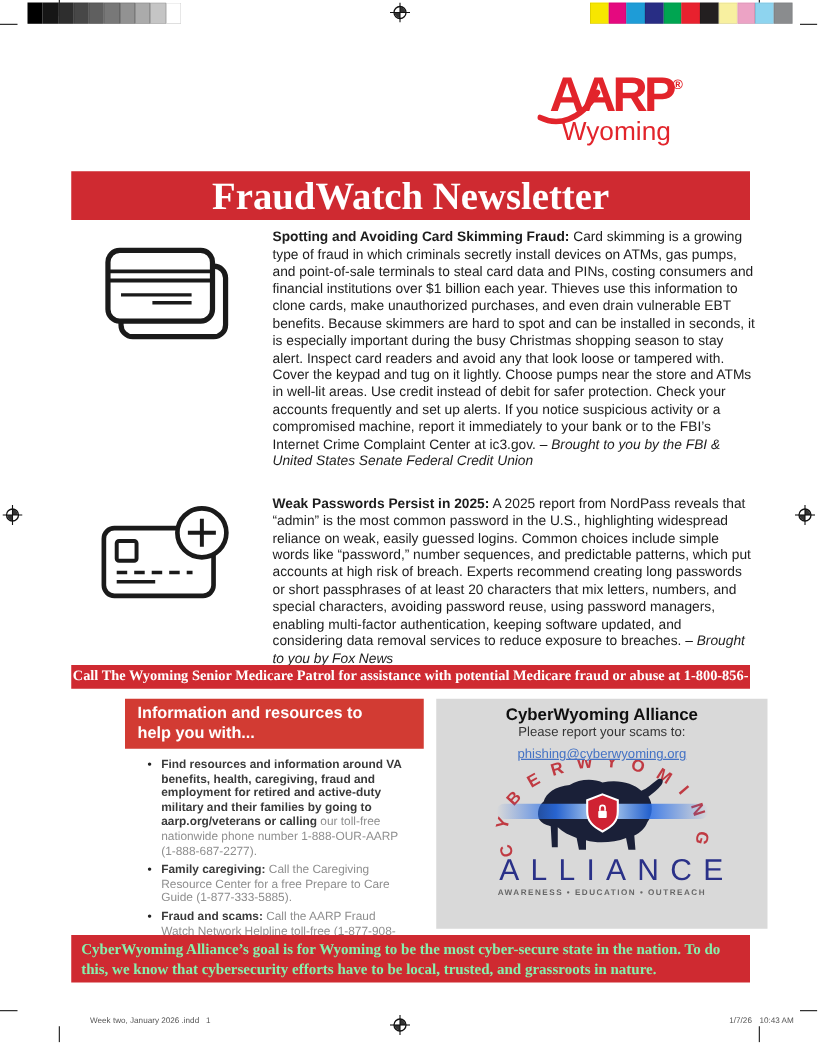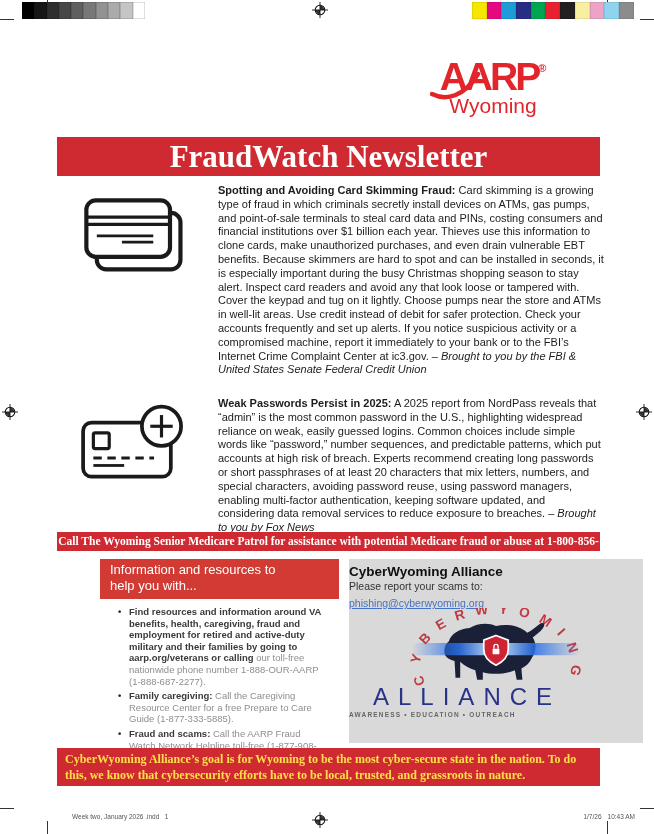--- a/index.html
+++ b/index.html
@@ -20,39 +20,39 @@
   .aarp-reg{font-size:11px;font-weight:700;vertical-align:18px;letter-spacing:0;}
   .aarp-region{font-size:21px;font-weight:400;margin-top:-3px;letter-spacing:0;}
   .aarp-swoosh{position:absolute;left:-10px;top:20px;}
 
   
   .main-banner{position:absolute;left:57px;top:137px;width:543px;height:39px;background:#cf2a31;
     color:#fff;font-family:"Liberation Serif",serif;font-size:31px;font-weight:600;text-align:center;line-height:39px;}
   .medicare-banner{position:absolute;left:57px;top:532px;width:543px;height:19px;background:#cf2a31;
     color:#fff;font-family:"Liberation Serif",serif;font-size:11.5px;font-weight:600;text-align:center;line-height:19px;}
   .goal-banner{position:absolute;left:57px;top:748px;width:543px;height:38px;background:#cf2a31;
-    color:#fde047;font-family:"Liberation Serif",serif;font-size:12px;font-weight:600;box-sizing:border-box;padding:3px 8px;line-height:16px;}
+    color:#86efac;font-family:"Liberation Serif",serif;font-size:12px;font-weight:600;box-sizing:border-box;padding:3px 8px;line-height:16px;}
 
   
   .article-icon{position:absolute;}
   .article-text{position:absolute;left:218px;width:386px;font-size:11px;line-height:13.8px;color:#1c1c1c;margin:0;}
   .article-text b{font-weight:700;}
   .article-text i{font-style:italic;}
 
   
   .resources{position:absolute;left:100px;top:559px;width:239px;}
-  .res-header{background:#d23b33;color:#fff;font-weight:400;font-size:13px;line-height:16px;padding:3px 10px 5px;}
+  .res-header{background:#d23b33;color:#fff;font-weight:700;font-size:13px;line-height:16px;padding:3px 10px 5px;}
   .res-list{list-style:none;margin:7px 16px 0;padding:0 0 0 2px;}
   .res-list li{position:relative;padding-left:11px;font-size:9.5px;line-height:11.6px;margin-bottom:3px;}
   .res-list li::before{content:"•";position:absolute;left:0;top:0;color:#222;font-weight:700;}
   .res-bold{font-weight:700;color:#3a3a3a;}
   .res-rest{color:#8e8e8e;}
 
   
-  .cw-box{position:absolute;left:349px;top:559px;width:294px;height:184px;background:#d9d9d9;box-sizing:border-box;padding-top:5px;}
+  .cw-box{position:absolute;left:349px;top:559px;width:265px;height:184px;background:#d9d9d9;text-align:center;box-sizing:border-box;padding-top:5px;}
   .cw-title{font-size:13.5px;font-weight:700;color:#0f0f0f;line-height:16px;}
   .cw-report{font-size:10.5px;color:#333;line-height:13px;}
   .cw-link{font-size:10.5px;color:#4472c4;text-decoration:underline;line-height:13px;display:inline-block;}
   .cw-phone{font-size:10.5px;font-weight:600;color:#222;line-height:13px;}
   .cw-logo{display:block;margin:-3px auto 0;}
   .cw-alliance{font-size:24px;letter-spacing:9px;color:#2a3188;line-height:24px;margin-top:-10px;padding-left:24px;}
   .cw-tagline{font-size:6.5px;letter-spacing:1.2px;color:#666;font-weight:600;margin-top:2px;}
 
   
   .footer-left{position:absolute;left:72px;top:813px;font-size:6.5px;color:#555;}

